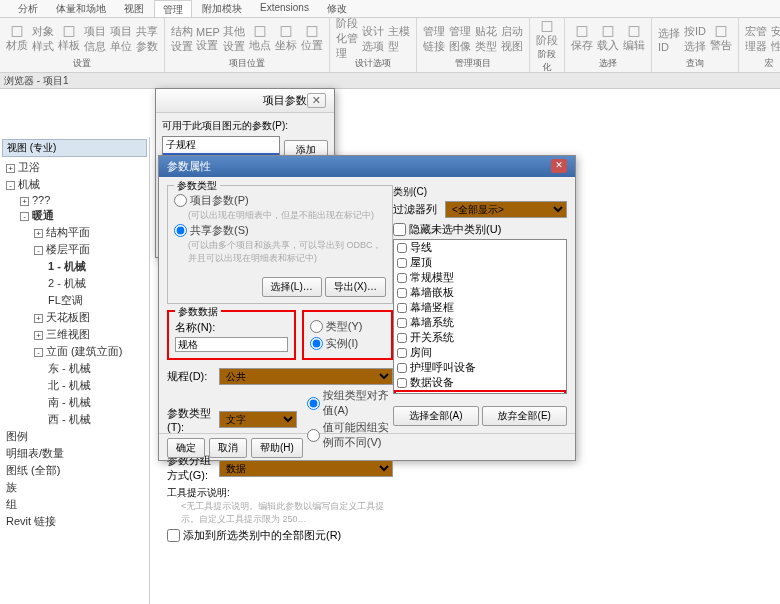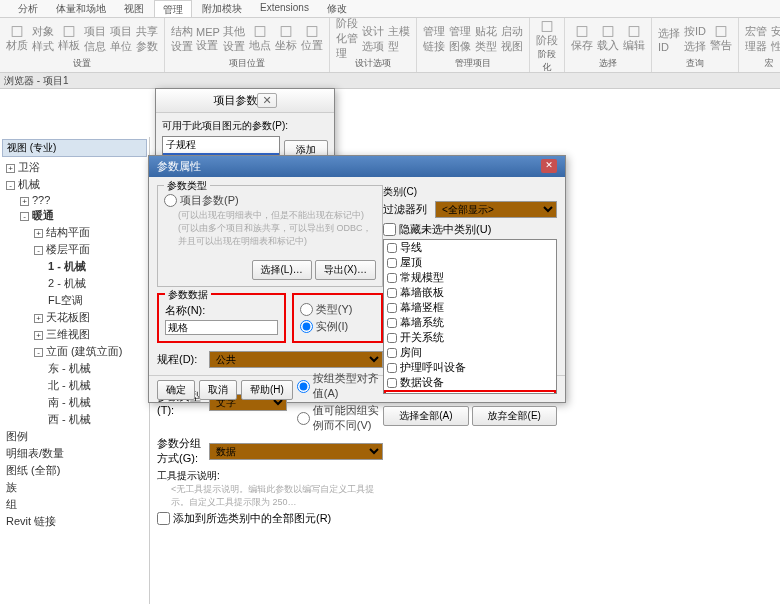--- a/index.html
+++ b/index.html
@@ -16,29 +16,29 @@
 .browser-bar { height: 16px; background: #e8e8e8; border-bottom: 1px solid #ccc; padding: 1px 4px; font-size: 10px; color: #444; }
 .main { display: flex; height: calc(100% - 89px); margin-top: 48px; }
 .tree-panel { width: 150px; background: #fff; border-right: 1px solid #ccc; overflow: auto; padding: 2px; }
 .tree-header { background: #d8e4f0; border: 1px solid #a8b8d0; padding: 1px 4px; font-size: 10px; margin-bottom: 2px; }
 .tree { font-size: 10px; color: #333; }
 .tree-node { padding: 1px 0 1px 4px; white-space: nowrap; }
 .tree-node .toggle { display: inline-block; width: 9px; height: 9px; border: 1px solid #888; text-align: center; line-height: 7px; font-size: 8px; margin-right: 3px; background: #fff; }
 .tree-children { padding-left: 14px; }
 .canvas { flex: 1; background: #fff; position: relative; }
 .dialog { position: absolute; background: #f0f0f0; border: 1px solid #888; box-shadow: 2px 2px 8px rgba(0,0,0,0.3); }
-.dialog-title { background: linear-gradient(#fff, #e8e8e8); border-bottom: 1px solid #ccc; padding: 4px 8px; font-size: 11px; display: flex; justify-content: center; }
+.dialog-title { background: linear-gradient(#fff, #e8e8e8); border-bottom: 1px solid #ccc; padding: 4px 8px; font-size: 11px; display: flex; justify-content: flex-end; }
 .dialog1 { left: 155px; top: 88px; width: 180px; height: 170px; z-index: 10; }
 .dialog1-body { padding: 6px; }
 .param-list { border: 1px solid #888; background: #fff; height: 40px; width: 100%; overflow: auto; }
 .param-item { padding: 1px 3px; font-size: 10px; }
 .param-item.selected { background: #3168cd; color: #fff; }
 .side-btns { display: flex; flex-direction: column; gap: 2px; margin-top: 4px; }
 .btn { background: linear-gradient(#fdfdfd, #e8e8e8); border: 1px solid #999; padding: 2px 8px; font-size: 10px; text-align: center; cursor: pointer; border-radius: 2px; }
-.dialog2 { left: 148px; top: 155px; width: 418px; height: 248px; z-index: 20; }
+.dialog2 { left: 158px; top: 155px; width: 418px; height: 306px; z-index: 20; }
 .dialog2-title { background: linear-gradient(#5a8ac6, #3868a6); color: #fff; padding: 3px 8px; font-size: 11px; display: flex; justify-content: space-between; }
 .dialog2-body { padding: 8px; display: flex; gap: 0; height: calc(100% - 48px); }
 .left-col { flex: 1.3; }
 .right-col { flex: 1; }
 .groupbox { border: 1px solid #bbb; padding: 6px; margin-bottom: 6px; position: relative; }
 .groupbox-title { position: absolute; top: -7px; left: 6px; background: #f0f0f0; padding: 0 3px; font-size: 10px; }
 .radio-row { display: flex; align-items: center; gap: 3px; padding: 1px 0; font-size: 10px; color: #444; }
 .radio-row input { margin: 0; }
 .hint { color: #aaa; font-size: 9px; padding-left: 14px; }
 .red-box { border: 2px solid #e00; }
@@ -343,20 +343,24 @@
   </div>
   <div class="dialog2-body">
     <div class="left-col">
       <div class="groupbox">
         <div class="groupbox-title">参数类型</div>
         <div class="radio-row">
             <input type="radio" name="pt" style=""> 
             <span>项目参数(P)</span>
           </div>
         <div class="hint">(可以出现在明细表中，但是不能出现在标记中)</div>
+        <div class="radio-row">
+            <input type="radio" name="pt" checked="" style=""> 
+            <span>共享参数(S)</span>
+          </div>
         <div class="hint">(可以由多个项目和族共享，可以导出到 ODBC，并且可以出现在明细表和标记中)</div>
         <div class="small-btn-row" style="justify-content:flex-end">
           <div class="btn">选择(L)…</div>
           <div class="btn">导出(X)…</div>
         </div>
       </div>
 
       <div style="display:flex;gap:6px">
         <div class="groupbox red-box" style="flex:1.2">
           <div class="groupbox-title">参数数据</div>

